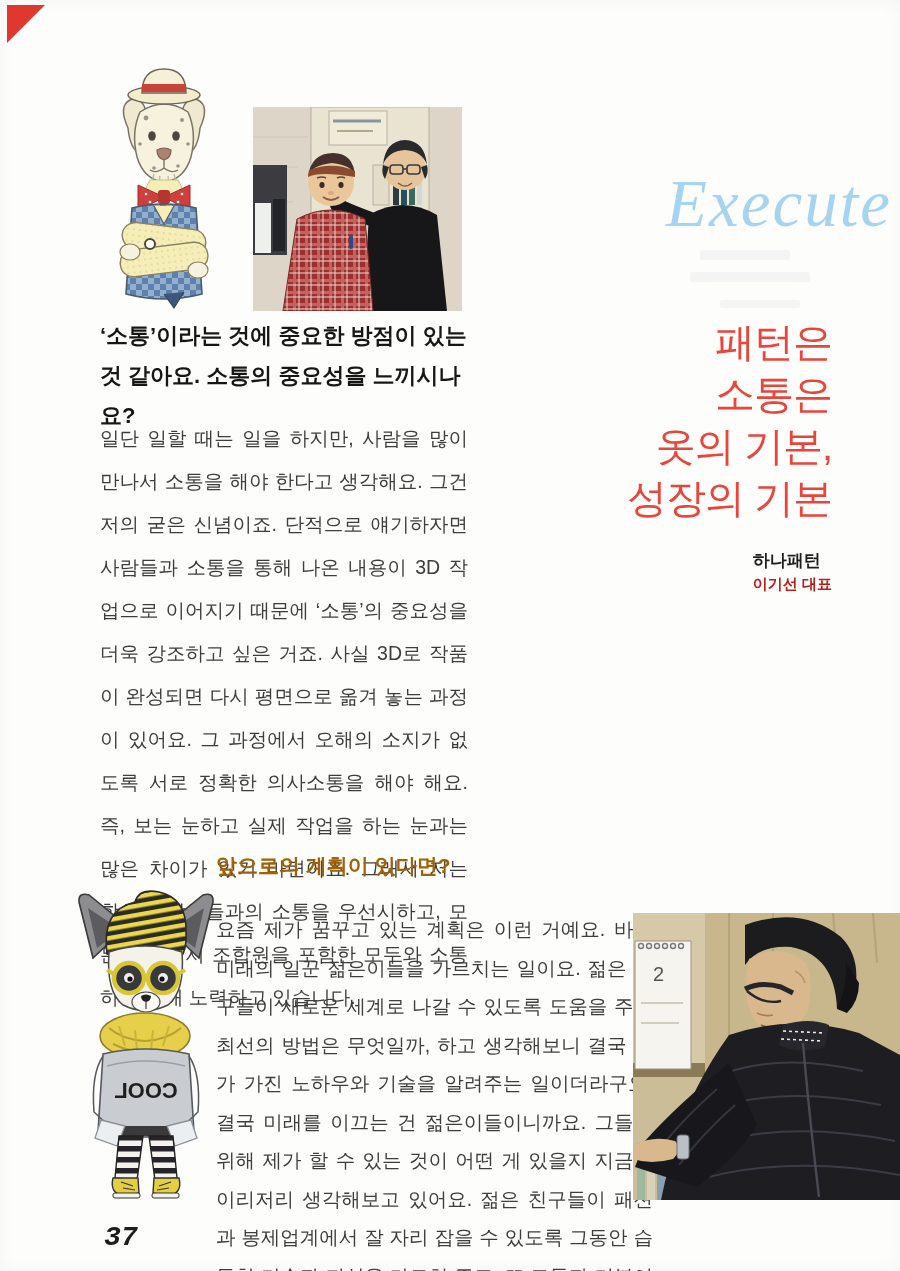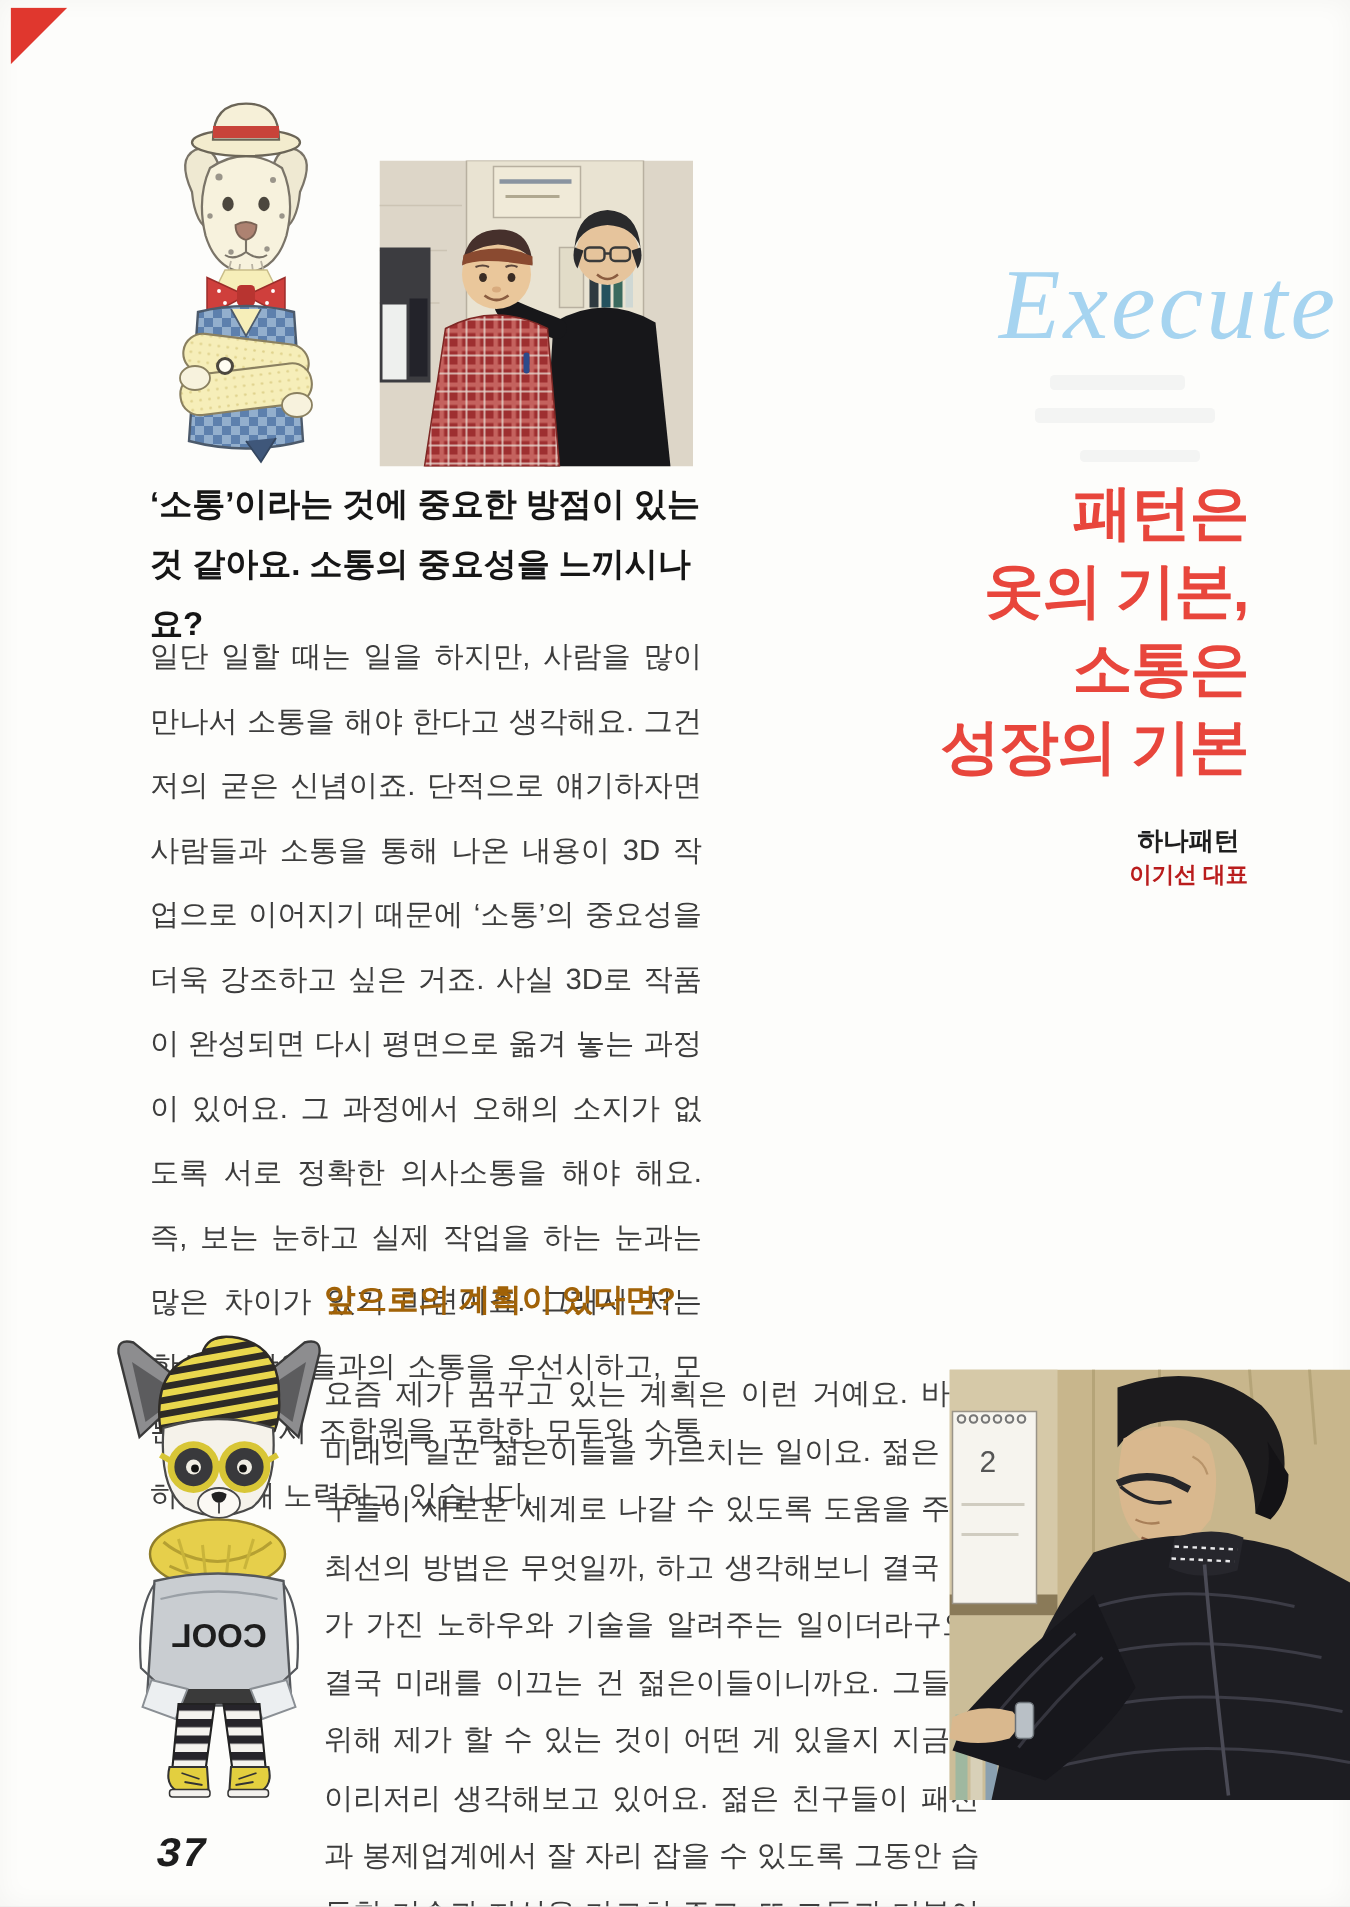--- a/index.html
+++ b/index.html
@@ -18,25 +18,25 @@
   .masthead{
     position:absolute;top:168px;right:8px;width:470px;
     font-family:"Liberation Serif","DejaVu Serif",serif;
     font-style:italic;font-size:67px;line-height:70px;
     color:#a6d4f0;text-align:right;letter-spacing:2px;
   }
   .ghost{position:absolute;background:#9aa4ac;opacity:.10;border-radius:3px;}
   
   .headline{
     position:absolute;top:316px;right:68px;width:330px;text-align:right;
-    font-size:40px;font-weight:700;line-height:52px;letter-spacing:-1px;
+    font-size:40px;font-weight:400;line-height:52px;letter-spacing:-1px;
     color:#e8463c;
   }
   
-  .byline{position:absolute;top:549px;right:68px;text-align:center;color:#1e1e1e;}
+  .byline{position:absolute;top:549px;right:68px;text-align:left;color:#1e1e1e;}
   .byline .company{font-size:17px;font-weight:700;line-height:24px;}
   .byline .person{font-size:15px;line-height:22px;color:#b91c1c;font-weight:bold;}
   
   .intro{
     position:absolute;top:640px;left:468px;width:422px;
     font-size:17.5px;line-height:42px;color:#ef8a7d;text-align:justify;
   }
   
   .q1{
     position:absolute;top:316px;left:100px;width:390px;
@@ -191,22 +191,22 @@
     </svg>
   </div>
 
   <div class="masthead">Execute</div>
   <div class="ghost" style="left:700px;top:250px;width:90px;height:10px;"></div>
   <div class="ghost" style="left:690px;top:272px;width:120px;height:10px;"></div>
   <div class="ghost" style="left:720px;top:300px;width:80px;height:8px;"></div>
 
   <div class="headline">
     <div>패턴은</div>
+    <div>소통은</div>
     <div>옷의 기본,</div>
-    <div>소통은</div>
     <div>성장의 기본</div>
   </div>
 
   <div class="byline">
     <div class="company">하나패턴</div>
     <div class="person">이기선 대표</div>
   </div>
 
 
   <div class="q1">‘소통’이라는 것에 중요한 방점이 있는 것 같아요. 소통의 중요성을 느끼시나요?</div>

